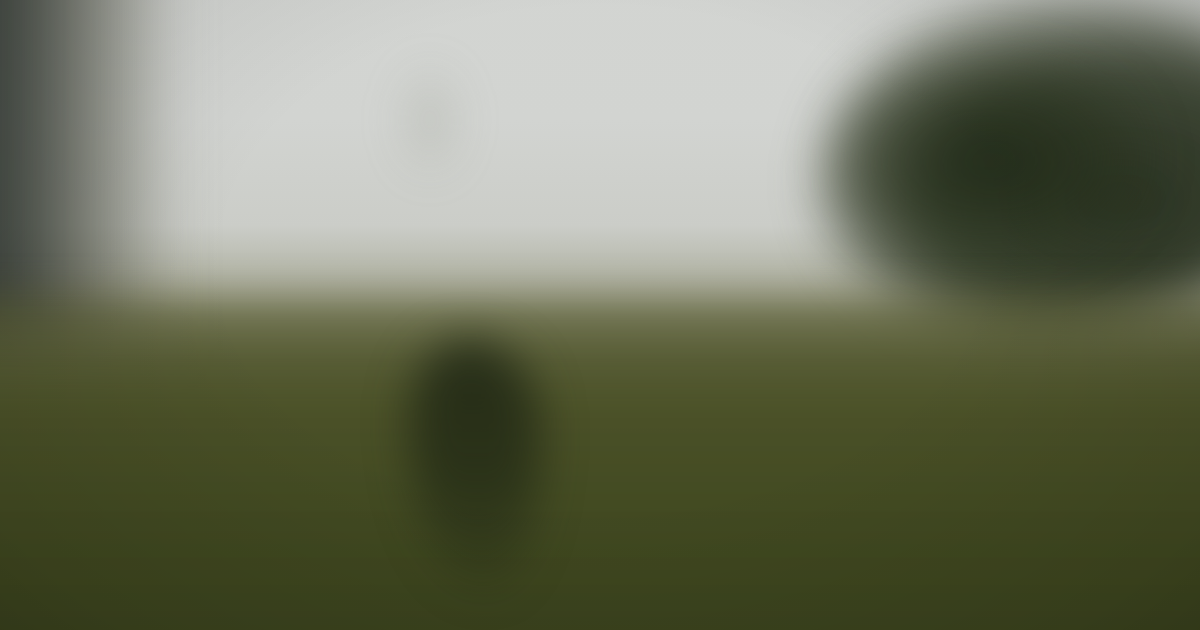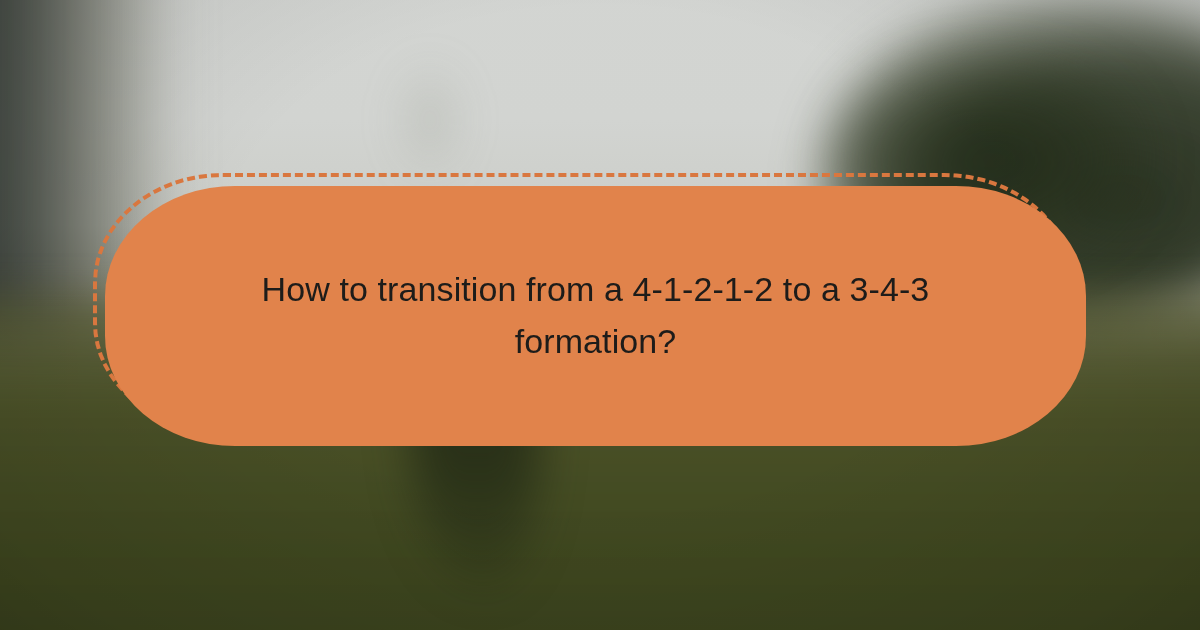--- a/index.html
+++ b/index.html
@@ -203,20 +203,14 @@
     <div class="bg-layer-grass"></div>
     <div class="bg-layer-figure-head"></div>
     <div class="bg-layer-figure"></div>
     <div class="bg-layer-vignette"></div>
   </div>
 
   <div class="burst" id="burst-tr" style="left:1176px; top:16px;"></div>
 
   <div class="burst" id="burst-bl" style="left:16px; top:616px;"></div>
 
-  <div class="card-wrap">
-    <div class="card-dash" style="border-color: rgb(217, 119, 63);"></div>
-    <div class="card" style="background: rgb(225, 131, 75);">
-      <h1 class="card-title" style="color: rgb(29, 28, 26);">How to transition from a 4-1-2-1-2 to a 3-4-3 formation?</h1>
-    </div>
-  </div>
 
 </div>
 
 </body></html>

